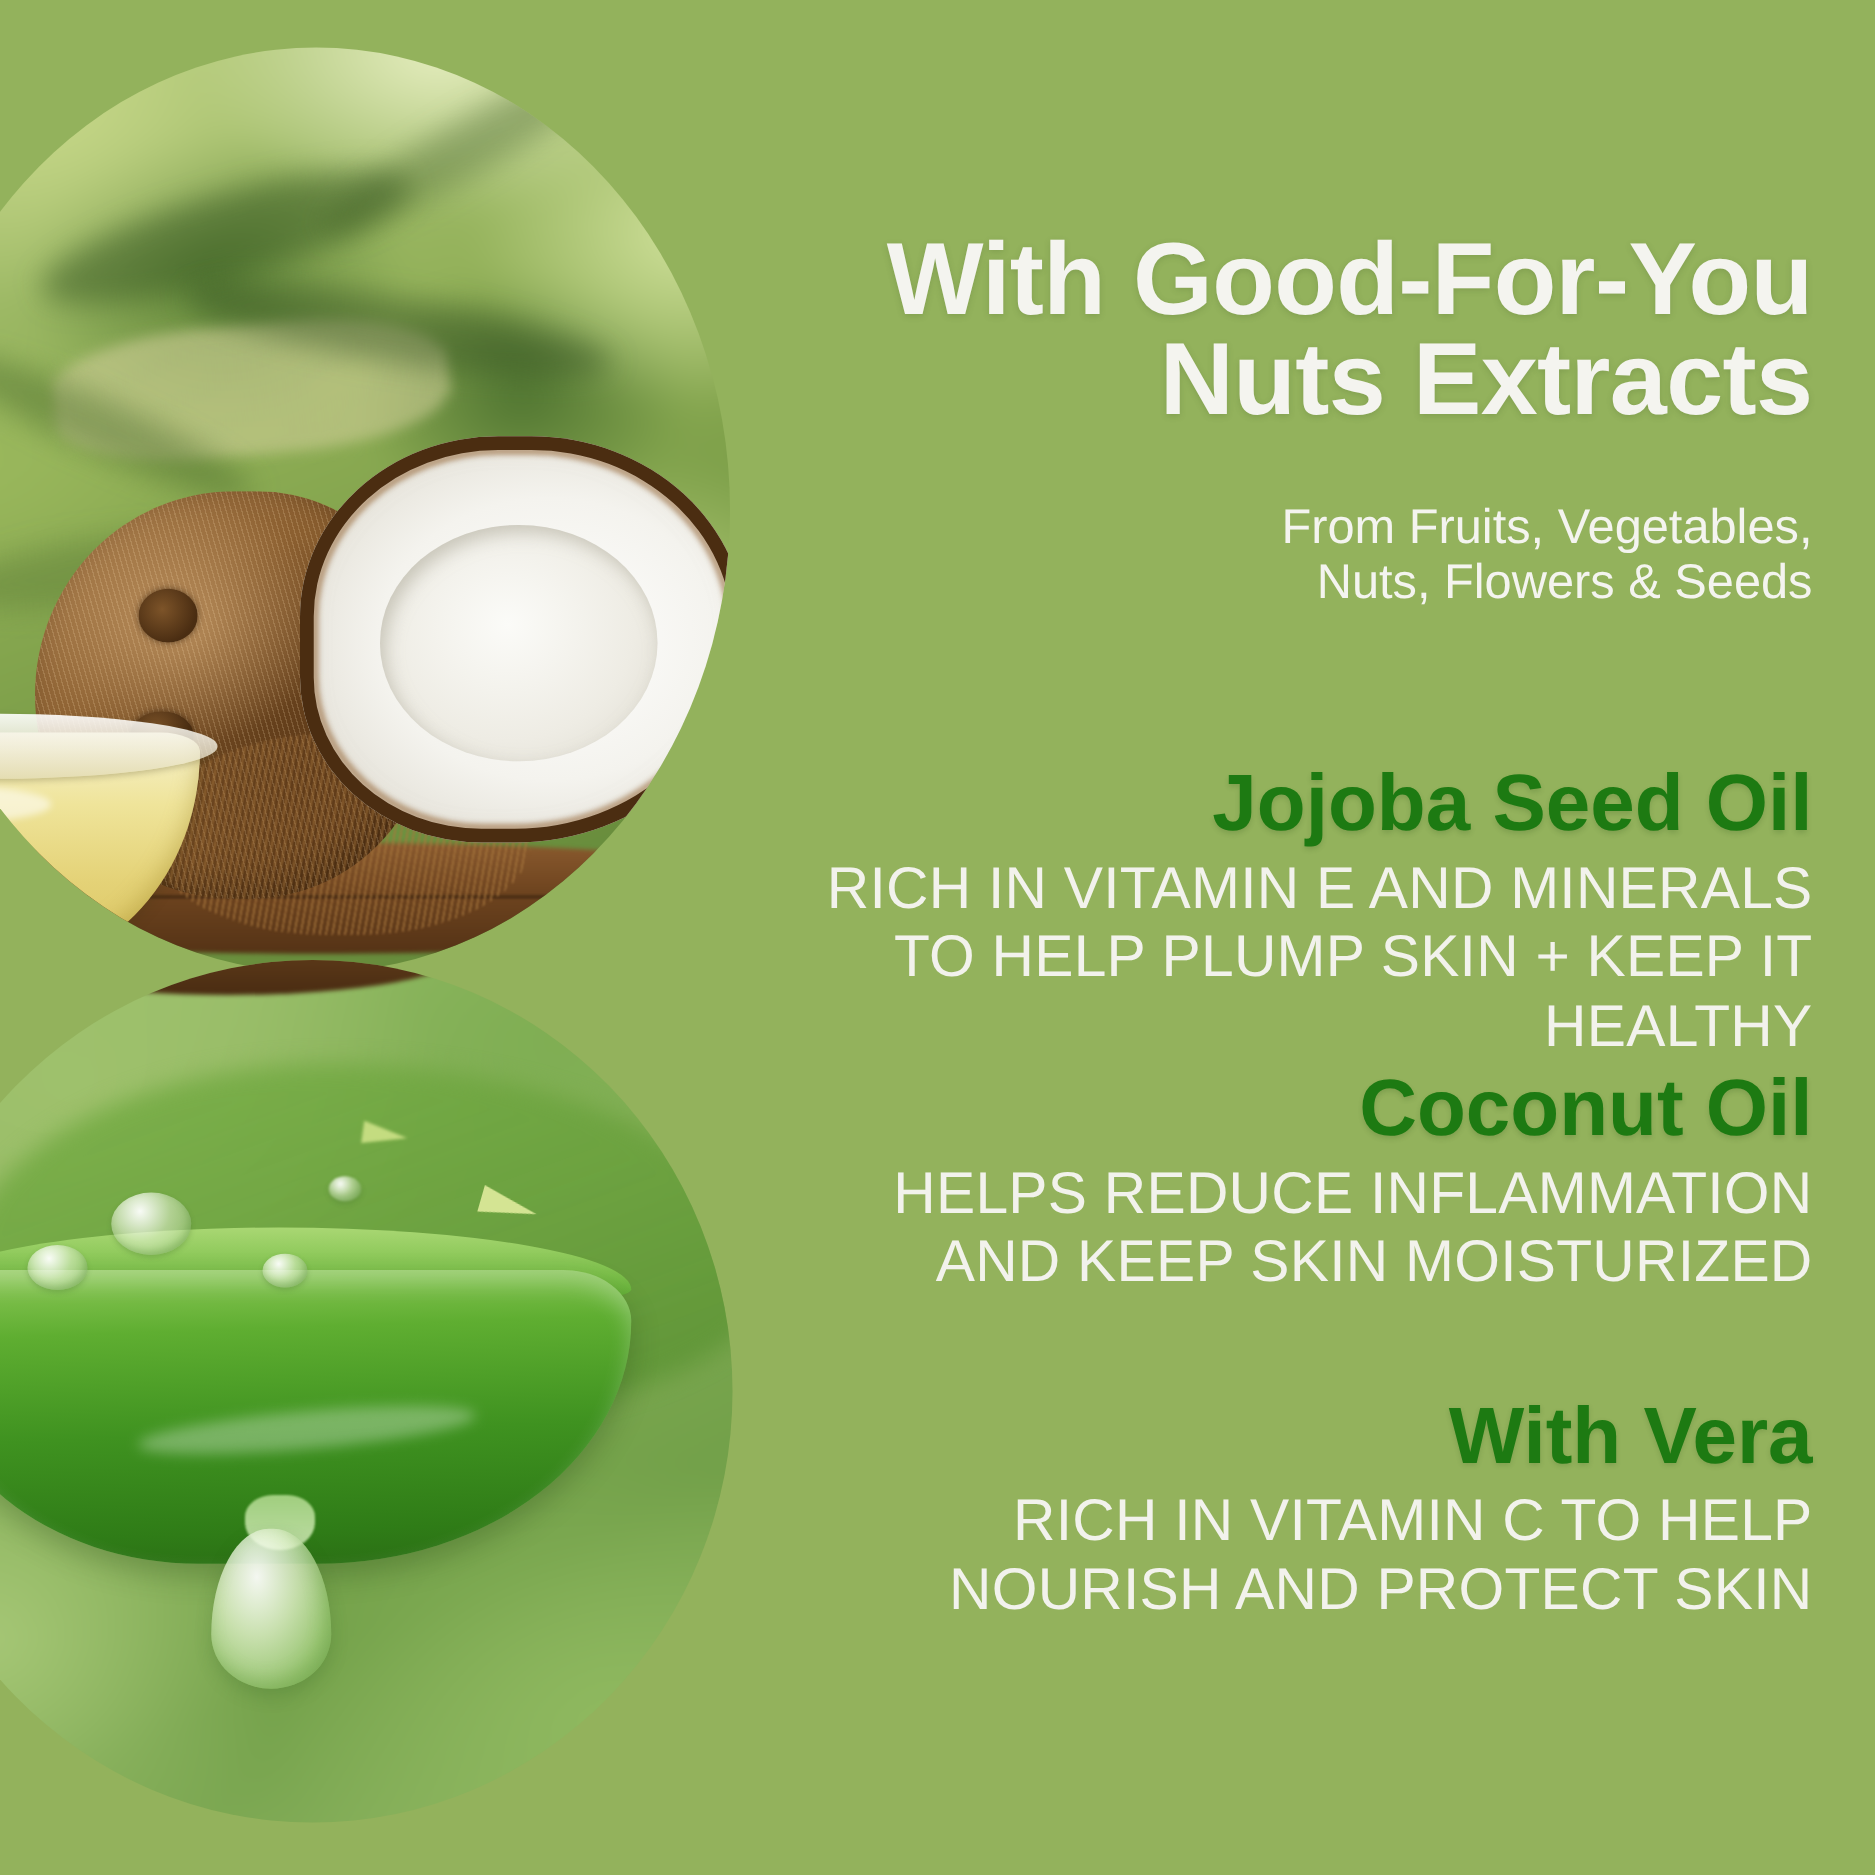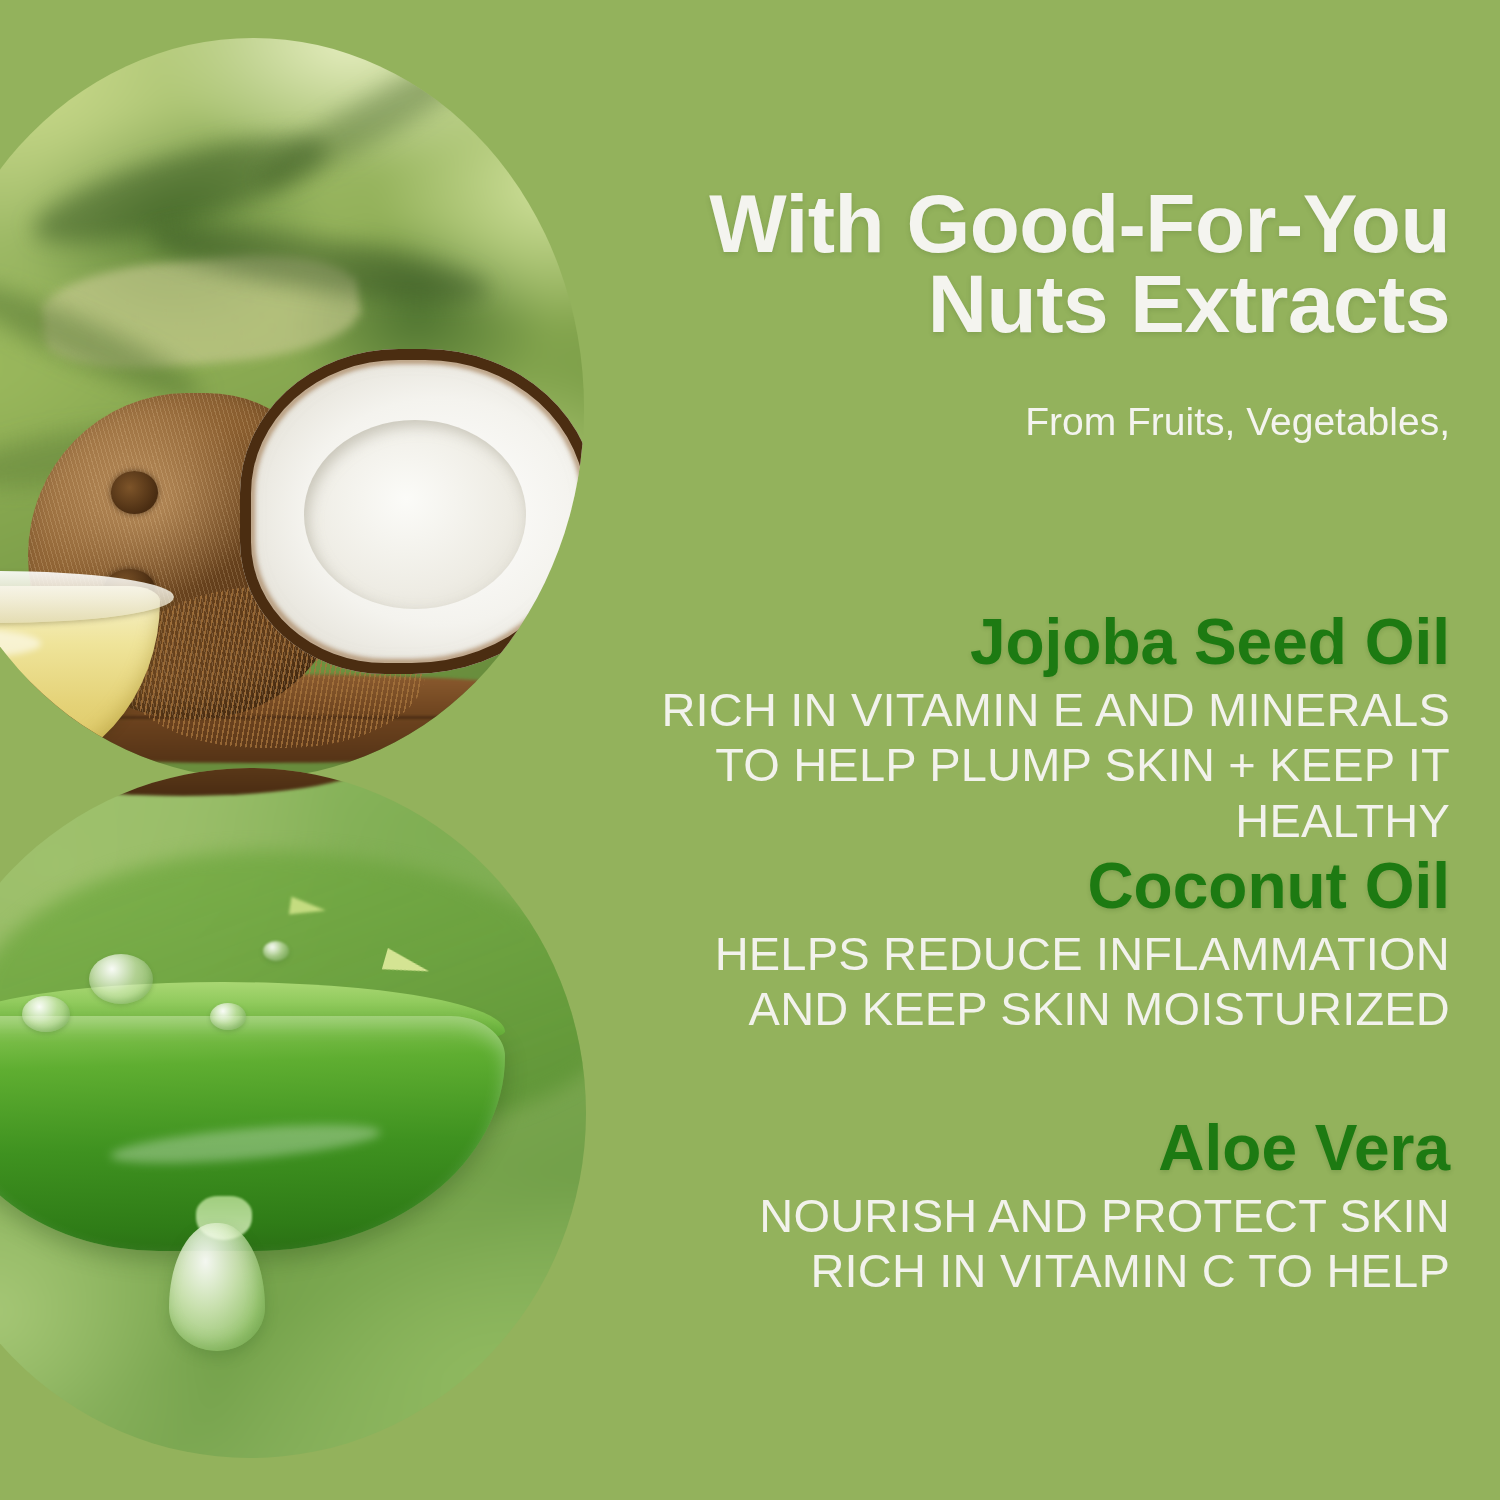--- a/index.html
+++ b/index.html
@@ -419,40 +419,41 @@
 
   <div id="text-column">
 
     <div class="title">
       <span>With Good-For-You</span><br>
       <span>Nuts Extracts</span>
     </div>
 
     <div class="subtitle">
       <span>From Fruits, Vegetables,</span><br>
+      <span>Nuts, Flowers &amp; Seeds</span>
     </div>
 
     <div class="ingredient" id="ingredient-1">
       <div class="ing-name">Coconut Oil</div>
       <div class="ing-desc">
         <span>HELPS REDUCE INFLAMMATION</span>
         <span>AND KEEP SKIN MOISTURIZED</span>
       </div>
     </div>
 
     <div class="ingredient" id="ingredient-0">
       <div class="ing-name">Jojoba Seed Oil</div>
       <div class="ing-desc">
         <span>RICH IN VITAMIN E AND MINERALS</span>
         <span>TO HELP PLUMP SKIN + KEEP IT HEALTHY</span>
       </div>
     </div>
 
     <div class="ingredient" id="ingredient-2">
-      <div class="ing-name">Aloe Vera</div>
+      <div class="ing-name">With Vera</div>
       <div class="ing-desc">
+        <span>RICH IN VITAMIN C TO HELP</span>
         <span>NOURISH AND PROTECT SKIN</span>
-        <span>RICH IN VITAMIN C TO HELP</span>
       </div>
     </div>
 
   </div>
 </div>
 
 </body></html>

